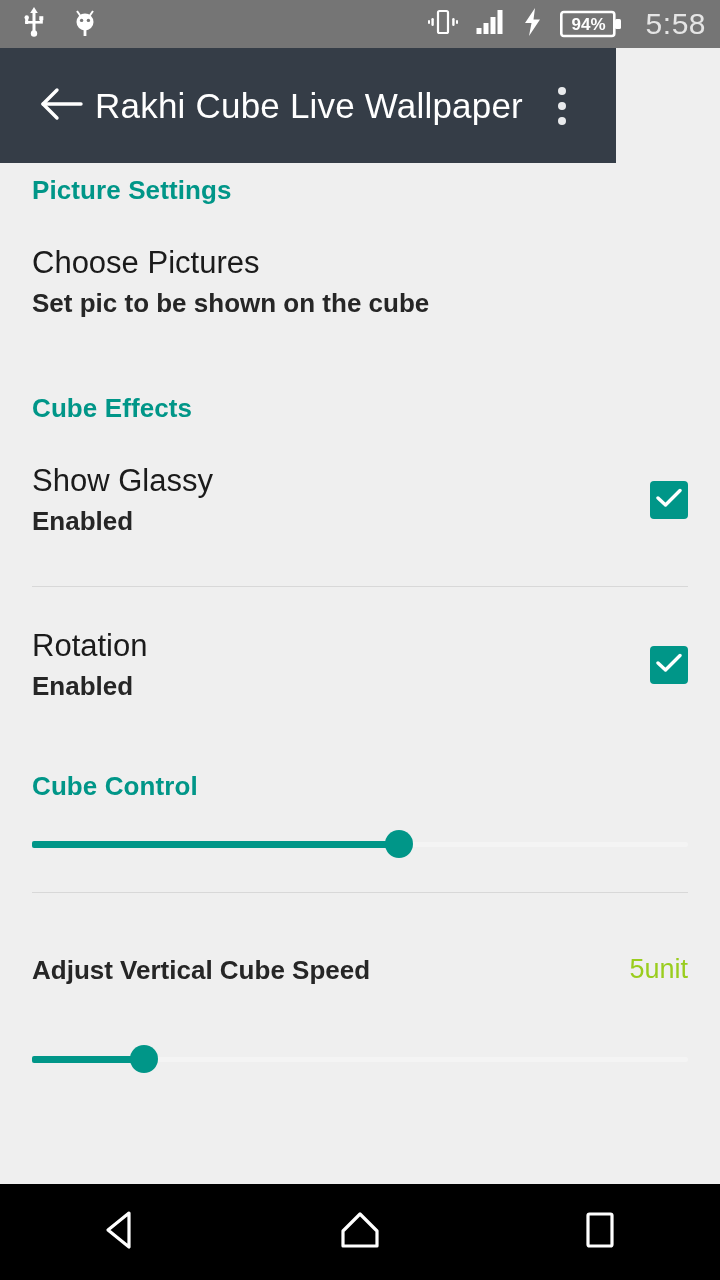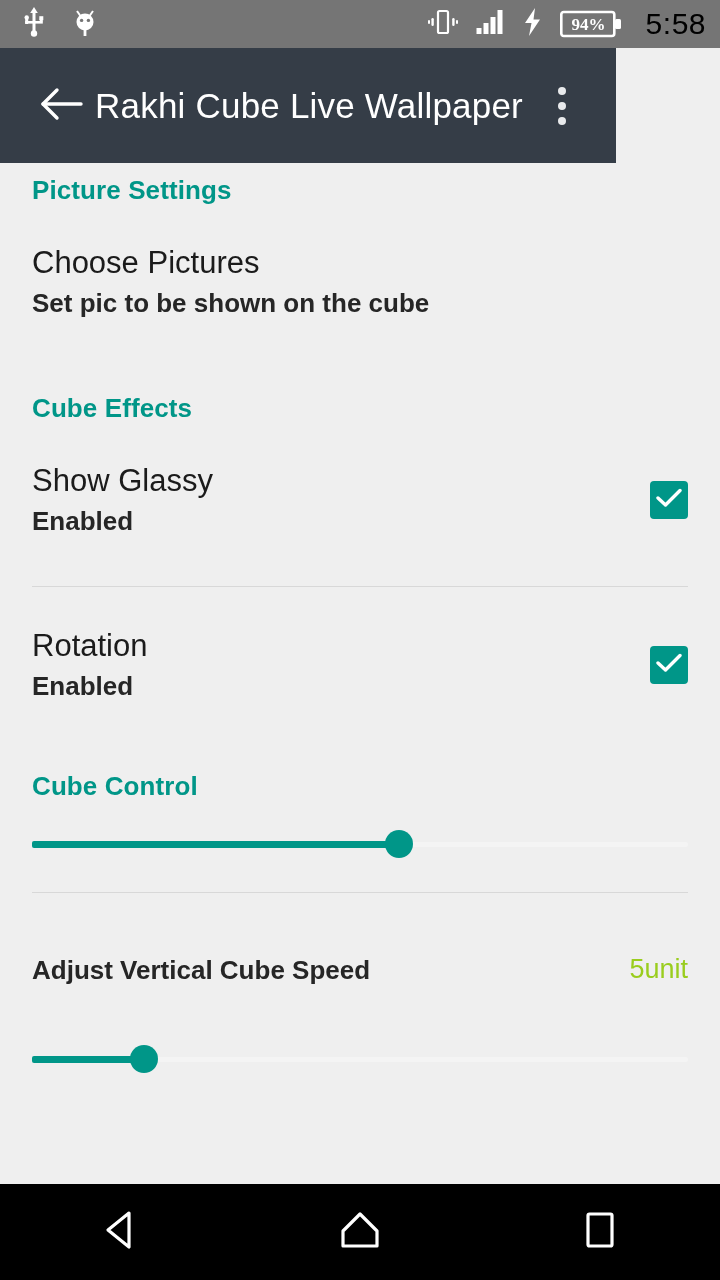--- a/index.html
+++ b/index.html
@@ -15,29 +15,29 @@
     position:relative;
     height:48px; width:720px;
     background:#757575;
     display:flex; align-items:center;
     padding:0 14px 0 22px;
   }
   .status-left{ display:flex; align-items:center; gap:26px; }
   .status-right{ margin-left:auto; display:flex; align-items:center; gap:18px; }
   .status-icon{ display:block; }
   .status-clock{
-    color:#000000; font-size:30px; line-height:30px;
+    color:#e5e5e5; font-size:30px; line-height:30px;
     letter-spacing:0.5px; font-weight:400;
     margin-left:6px;
   }
   .battery-wrap{ position:relative; display:flex; align-items:center; }
   .battery-pct{
     position:absolute; left:0; right:4px; top:0; bottom:0;
     display:flex; align-items:center; justify-content:center;
-    color:#ffffff; font-size:17px; font-weight:700; line-height:1;font-family:Liberation Serif, serif;
+    color:#ffffff; font-size:17px; font-weight:700; line-height:1;
   }
 
   
   .app-bar{
     height:115px; width:616px;
     background:#353d47;
     display:flex; align-items:center;
     padding:0 26px 0 34px;
   }
   .back-btn{

